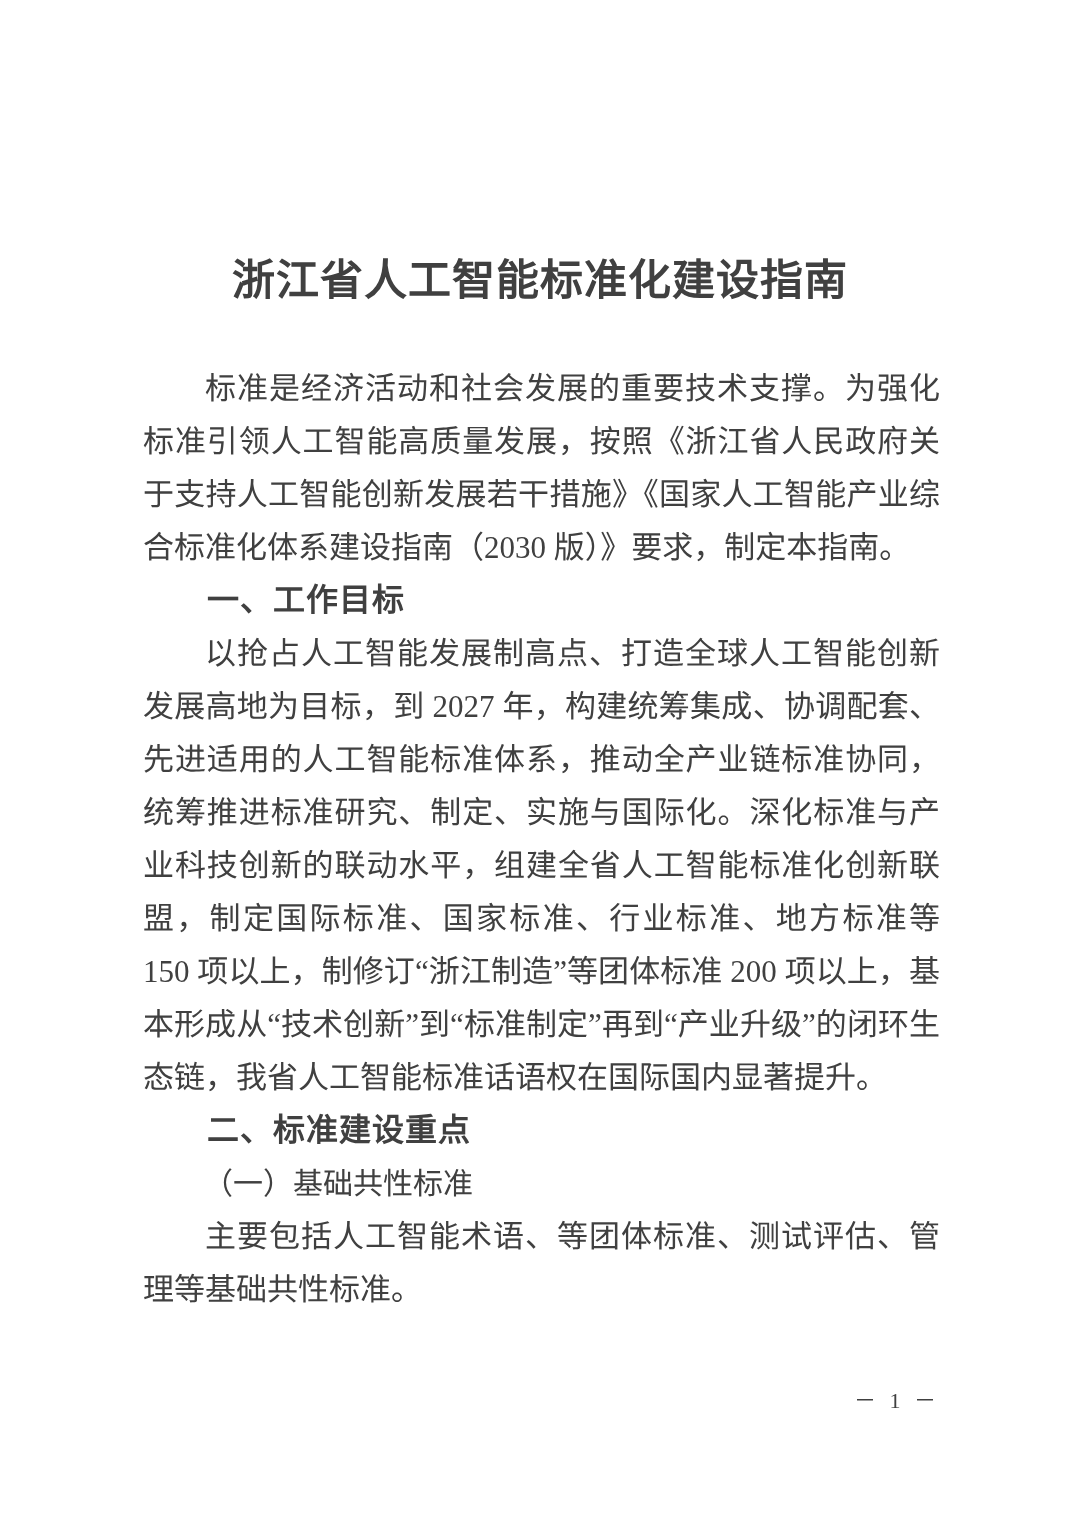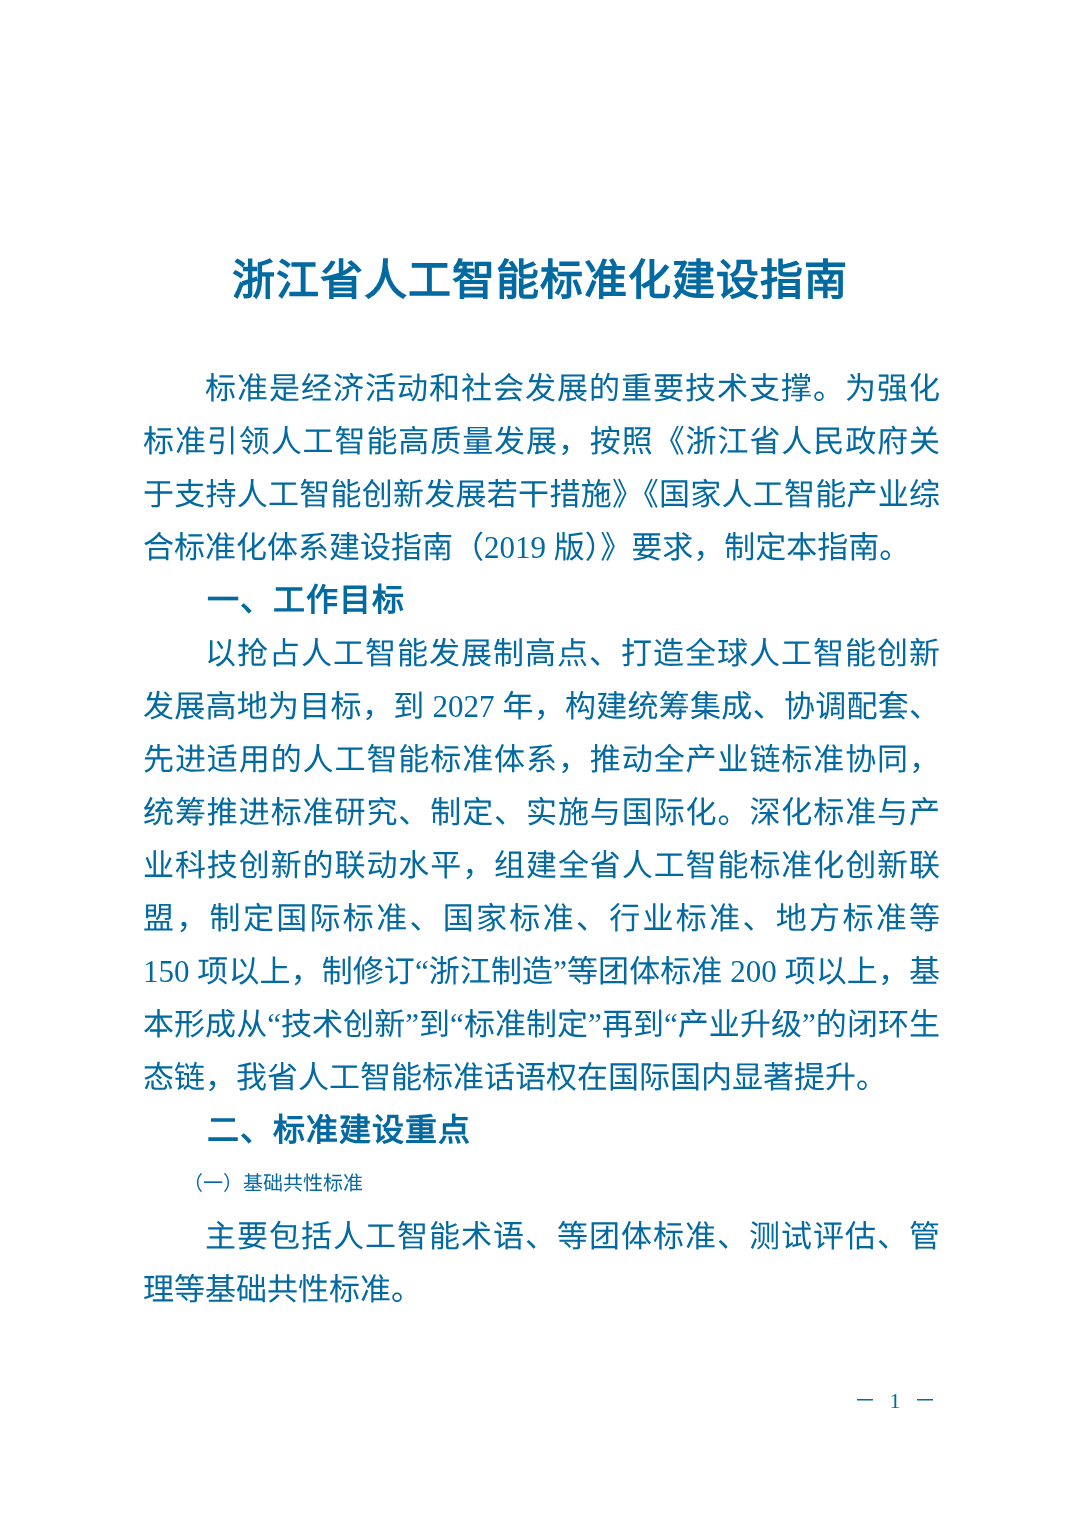--- a/index.html
+++ b/index.html
@@ -5,21 +5,21 @@
   html, body {
     margin: 0;
     padding: 0;
     background: #ffffff;
   }
   .page {
     position: relative;
     width: 1080px;
     height: 1527px;
     background: #ffffff;
-    color: #0369a1;
+    color: #404040;
     overflow: hidden;
     font-family: "Liberation Serif", "DejaVu Serif", serif;
   }
   .doc-title {
     padding-top: 250px;
     text-align: center;
     font-weight: bold;
     font-size: 43px;
     line-height: 62px;
     letter-spacing: 1px;
@@ -40,21 +40,21 @@
     margin: 0;
     font-size: 32px;
     line-height: 53px;
     font-weight: bold;
     text-indent: 2em;
     font-family: "Liberation Sans", "DejaVu Sans", sans-serif;
     letter-spacing: 1px;
   }
   .subheading {
     margin: 0;
-    font-size: 20px;
+    font-size: 30px;
     line-height: 53px;
     font-weight: normal;
     text-indent: 2em;
     font-family: "Liberation Serif", "DejaVu Serif", serif;
   }
   .page-number {
     position: absolute;
     top: 1388px;
     right: 140px;
     font-size: 22px;
@@ -66,21 +66,21 @@
 </head>
 <body>
 
 <div class="page">
 
   <header class="doc-title">
     <div>浙江省人工智能标准化建设指南</div>
   </header>
 
   <main class="doc-body">
-    <p class="para">标准是经济活动和社会发展的重要技术支撑。为强化标准引领人工智能高质量发展，按照《浙江省人民政府关于支持人工智能创新发展若干措施》《国家人工智能产业综合标准化体系建设指南（2019 版）》要求，制定本指南。</p>
+    <p class="para">标准是经济活动和社会发展的重要技术支撑。为强化标准引领人工智能高质量发展，按照《浙江省人民政府关于支持人工智能创新发展若干措施》《国家人工智能产业综合标准化体系建设指南（2030 版）》要求，制定本指南。</p>
     <h2 class="heading">一、工作目标</h2>
     <p class="para">以抢占人工智能发展制高点、打造全球人工智能创新发展高地为目标，到 2027 年，构建统筹集成、协调配套、先进适用的人工智能标准体系，推动全产业链标准协同，统筹推进标准研究、制定、实施与国际化。深化标准与产业科技创新的联动水平，组建全省人工智能标准化创新联盟，制定国际标准、国家标准、行业标准、地方标准等 150 项以上，制修订“浙江制造”等团体标准 200 项以上，基本形成从“技术创新”到“标准制定”再到“产业升级”的闭环生态链，我省人工智能标准话语权在国际国内显著提升。</p>
     <h2 class="heading">二、标准建设重点</h2>
     <h3 class="subheading">（一）基础共性标准</h3>
     <p class="para">主要包括人工智能术语、等团体标准、测试评估、管理等基础共性标准。</p>
   </main>
 
   <footer class="page-number">－ 1 －</footer>
 
 </div>

